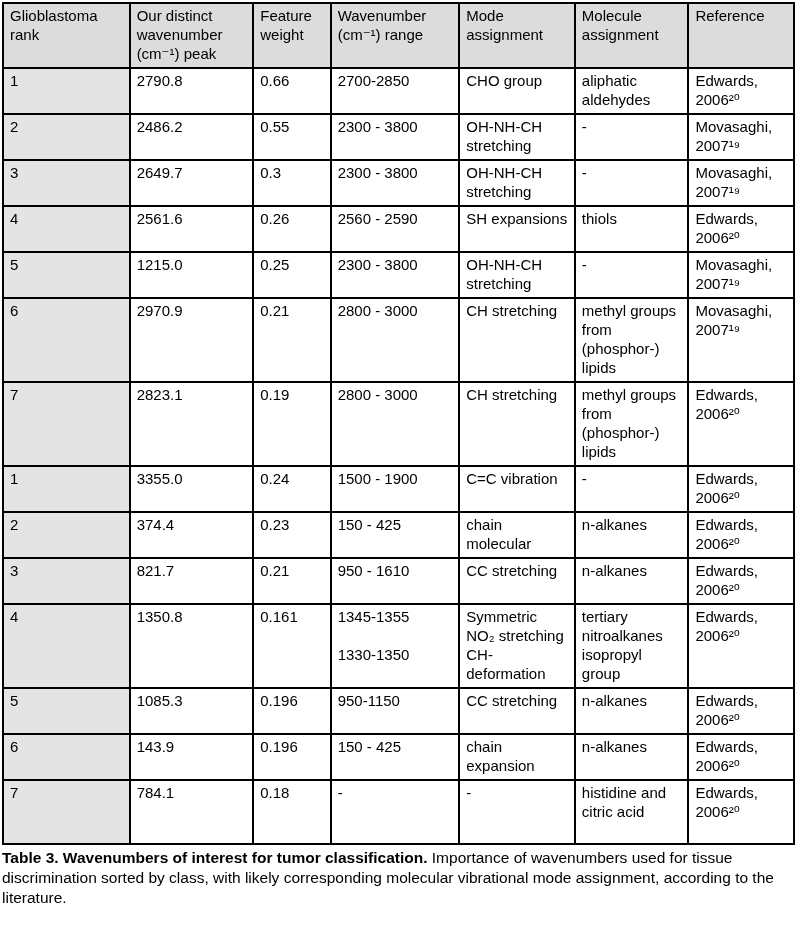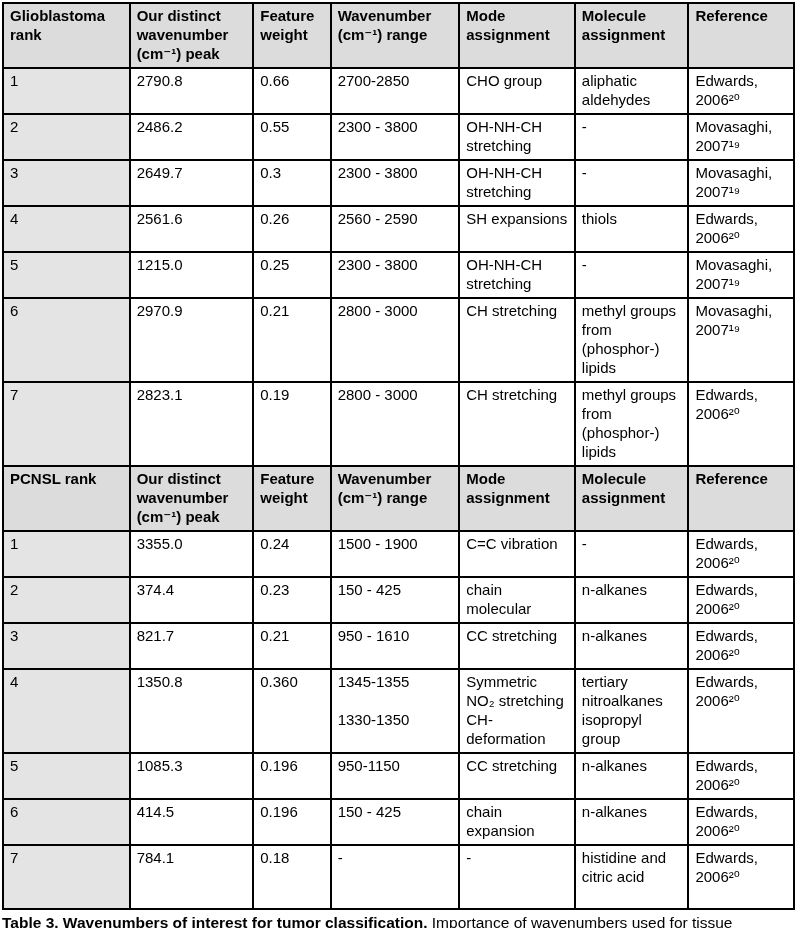--- a/index.html
+++ b/index.html
@@ -28,21 +28,21 @@
     text-align: left;
     padding: 2px 5px 4px 6px;
     font-size: 15px;
     line-height: 19px;
     white-space: pre-line;
     overflow: hidden;
     word-wrap: break-word;
   }
   table.data-table th {
     background: #dcdcdc;
-    font-weight: bold;
+    font-weight: normal;
     margin-top: 34px;
   }
   td.rank-cell {
     background: #e4e4e4;
   }
   tr.g-row-1 td { height: 38px; }
   tr.g-row-2 td, tr.g-row-3 td, tr.g-row-4 td, tr.g-row-5 td { height: 36px; }
   tr.p-row-1 td, tr.p-row-2 td, tr.p-row-3 td, tr.p-row-5 td, tr.p-row-6 td { height: 36px; }
   tr.g-row-7 td { height: 72px; }
   tr.p-row-7 td { height: 56px; }
@@ -136,29 +136,20 @@
         </tr>
         <tr class="g-row-7">
           <td class="rank-cell">7</td>
           <td>2823.1</td>
           <td>0.19</td>
           <td>2800 - 3000</td>
           <td>CH stretching</td>
           <td>methyl groups from (phosphor-) lipids</td>
           <td>Edwards, 2006²⁰</td>
         </tr>
-        <tr>
-          <th>PCNSL rank</th>
-          <th>Our distinct wavenumber (cm⁻¹) peak</th>
-          <th>Feature weight</th>
-          <th>Wavenumber (cm⁻¹) range</th>
-          <th>Mode assignment</th>
-          <th>Molecule assignment</th>
-          <th>Reference</th>
-        </tr>
         <tr class="p-row-1">
           <td class="rank-cell">1</td>
           <td>3355.0</td>
           <td>0.24</td>
           <td>1500 - 1900</td>
           <td>C=C vibration</td>
           <td>-</td>
           <td>Edwards, 2006²⁰</td>
         </tr>
         <tr class="p-row-2">
@@ -175,40 +166,40 @@
           <td>821.7</td>
           <td>0.21</td>
           <td>950 - 1610</td>
           <td>CC stretching</td>
           <td>n-alkanes</td>
           <td>Edwards, 2006²⁰</td>
         </tr>
         <tr class="p-row-4">
           <td class="rank-cell">4</td>
           <td>1350.8</td>
-          <td>0.360</td>
+          <td>0.161</td>
           <td>1345-1355
 
 1330-1350</td>
           <td>Symmetric NO₂ stretching CH-deformation</td>
           <td>tertiary nitroalkanes isopropyl group</td>
           <td>Edwards, 2006²⁰</td>
         </tr>
         <tr class="p-row-5">
           <td class="rank-cell">5</td>
           <td>1085.3</td>
           <td>0.196</td>
           <td>950-1150</td>
           <td>CC stretching</td>
           <td>n-alkanes</td>
           <td>Edwards, 2006²⁰</td>
         </tr>
         <tr class="p-row-6">
           <td class="rank-cell">6</td>
-          <td>414.5</td>
+          <td>143.9</td>
           <td>0.196</td>
           <td>150 - 425</td>
           <td>chain expansion</td>
           <td>n-alkanes</td>
           <td>Edwards, 2006²⁰</td>
         </tr>
         <tr class="p-row-7">
           <td class="rank-cell">7</td>
           <td>784.1</td>
           <td>0.18</td>

